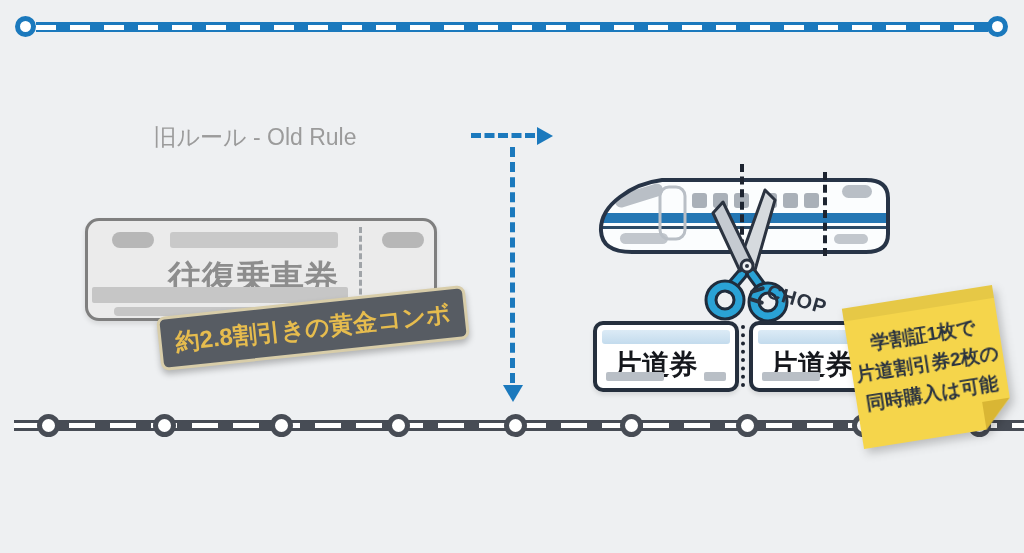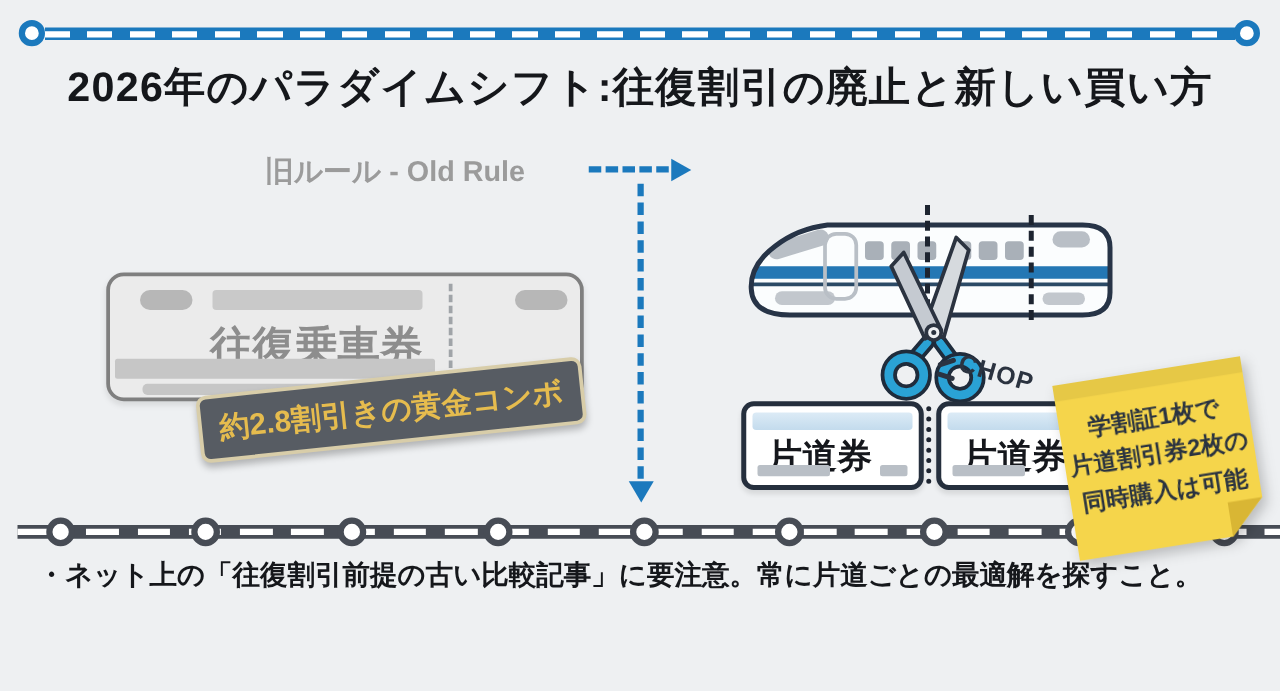--- a/index.html
+++ b/index.html
@@ -22,35 +22,35 @@
   }
   .rail-endpoint.left  { left:15px; }
   .rail-endpoint.right { left:987px; }
 
   
   .page-title {
     left:0; top:48px; width:1024px; text-align:center;
     font-size:33px; font-weight:900; color:#15171b; letter-spacing:1px;
     white-space:nowrap;
   }
-  .col-heading { top:122px; font-size:23px; font-weight:700; text-align:right; white-space:nowrap; }
+  .col-heading { top:122px; font-size:23px; font-weight:400; text-align:center; white-space:nowrap; }
   .col-heading.old { left:90px;  width:330px; color:#9b9b9b; }
   .col-heading.new { left:560px; width:430px; color:#15171b; }
 
   
   .arrow-h      { left:471px; top:133px; width:64px; border-top:5px dashed #1b79bd; }
   .arrow-h-head { left:537px; top:127px; width:0; height:0;
                   border-left:16px solid #1b79bd; border-top:9px solid transparent; border-bottom:9px solid transparent; }
   .arrow-v      { left:510px; top:147px; height:236px; border-left:5px dashed #1b79bd; }
   .arrow-v-head { left:503px; top:385px; width:0; height:0;
                   border-top:17px solid #1b79bd; border-left:10px solid transparent; border-right:10px solid transparent; }
 
   
   .rt-ticket {
-    left:85px; top:218px; width:382px; height:103px; box-sizing:border-box;
+    left:85px; top:218px; width:352px; height:103px; box-sizing:border-box;
     background:#ebebeb; border:3px solid #7f7f7f; border-radius:14px;
     box-shadow:0 3px 5px rgba(0,0,0,.10);
   }
   .rt-hole  { top:11px; width:42px; height:16px; border-radius:8px; background:#b7b7b7; }
   .rt-hole.l { left:24px; } .rt-hole.r { right:10px; }
   .rt-bar-top { left:82px; top:11px; width:168px; height:16px; border-radius:3px; background:#c9c9c9; }
   .rt-perf  { left:271px; top:6px; height:85px; border-left:3px dashed #a0a4a8; }
   .rt-label { left:60px; top:34px; width:210px; text-align:center;
               font-size:34px; font-weight:900; color:#8d8d8d; white-space:nowrap; }
   .rt-bar-mid { left:4px; top:66px; width:256px; height:16px; border-radius:2px; background:#c6c6c6; }
@@ -126,21 +126,20 @@
 <body>
 
 <div class="canvas">
 
   <div class="abs rail-top">
     <div class="dashes"></div>
   </div>
   <div class="abs rail-endpoint left"></div>
   <div class="abs rail-endpoint right"></div>
 
-  <div class="abs page-title">2026年のパラダイムシフト:往復割引の廃止と新しい買い方</div>
 
   <div class="abs col-heading old">旧ルール - Old Rule</div>
 
   <div class="abs arrow-h"></div>
   <div class="abs arrow-h-head"></div>
   <div class="abs arrow-v"></div>
   <div class="abs arrow-v-head"></div>
 
   <div class="abs rt-ticket">
     <div class="abs rt-hole l"></div>
@@ -233,16 +232,15 @@
   <div class="abs station-dot" style="left:153px;"></div>
   <div class="abs station-dot" style="left:270px;"></div>
   <div class="abs station-dot" style="left:387px;"></div>
   <div class="abs station-dot" style="left:504px;"></div>
   <div class="abs station-dot" style="left:620px;"></div>
   <div class="abs station-dot" style="left:736px;"></div>
   <div class="abs station-dot" style="left:852px;"></div>
   <div class="abs station-dot" style="left:968px;"></div>
 
   <div class="abs takeaways">
-    <p class="takeaway">・ネット上の「往復割引前提の古い比較記事」に要注意。常に片道ごとの最適解を探すこと。</p>
   </div>
 
 </div>
 
 </body></html>

